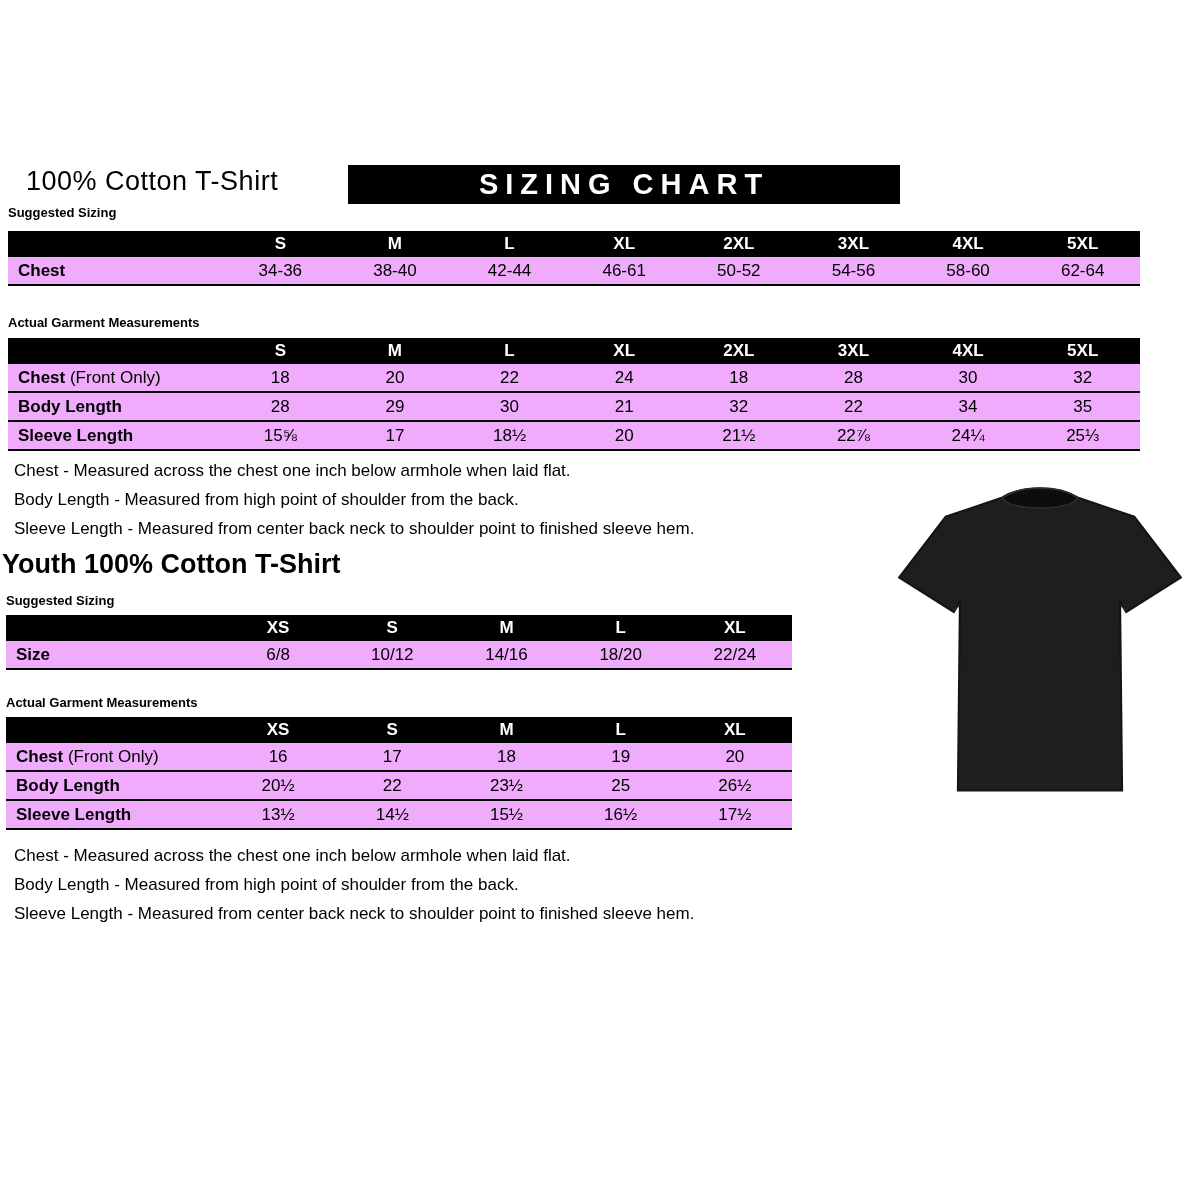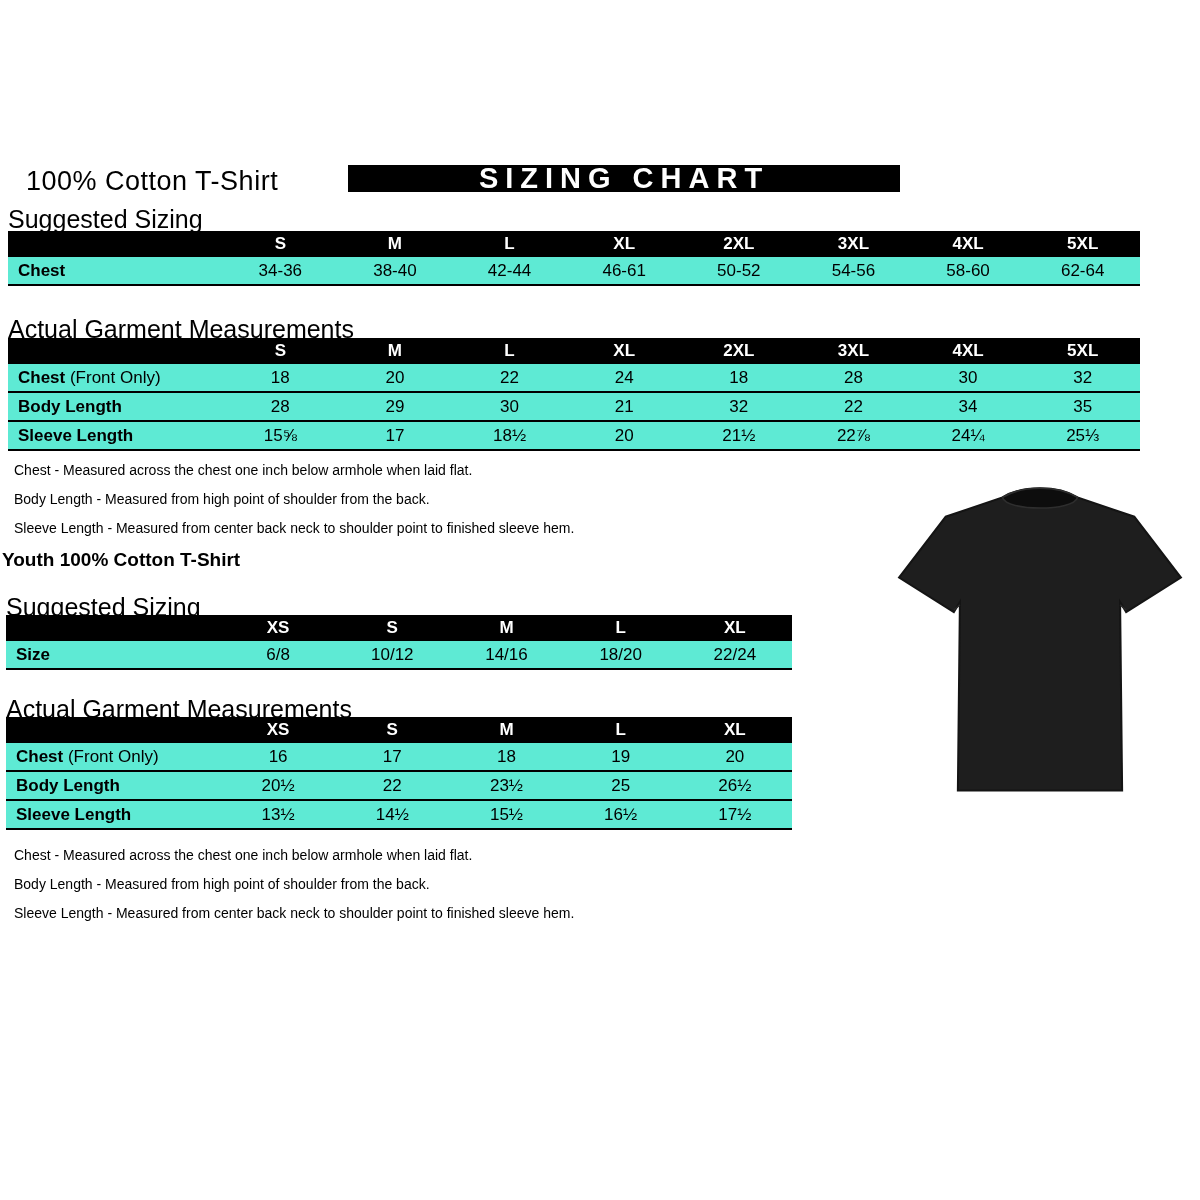--- a/index.html
+++ b/index.html
@@ -3,48 +3,48 @@
 <meta charset="utf-8">
 <style>
   html,body{margin:0;padding:0;}
   body{
     width:1200px;height:1200px;background:#ffffff;color:#000;
     font-family:"Liberation Sans", sans-serif;position:relative;overflow:hidden;
   }
   .abs{position:absolute;}
   .adult-title{left:14px;top:166px;font-size:27px;font-weight:400;letter-spacing:0.5px;margin-left:12px;}
   .banner{
-    left:348px;top:165px;width:552px;height:27px;background:#000;color:#fff;
+    left:348px;top:165px;width:552px;height:39px;background:#000;color:#fff;
     display:flex;align-items:center;justify-content:center;
     font-size:29px;font-weight:bold;letter-spacing:7px;
   }
-  .section-heading{font-size:25px;font-weight:400;}
+  .section-heading{font-size:13px;font-weight:700;}
   .h-adult-suggested{left:8px;top:205px;}
   .h-adult-actual{left:8px;top:315px;}
-  .youth-title{left:2px;top:549px;font-size:19px;font-weight:bold;text-align:right;}
+  .youth-title{left:2px;top:549px;font-size:27px;font-weight:bold;text-align:right;}
   .h-youth-suggested{left:6px;top:593px;}
   .h-youth-actual{left:6px;top:695px;}
 
   .tbl-adult-suggested{left:8px;top:231px;width:1132px;}
   .tbl-adult-actual{left:8px;top:338px;width:1132px;}
   .tbl-youth-suggested{left:6px;top:615px;width:786px;}
   .tbl-youth-actual{left:6px;top:717px;width:786px;}
 
   table.size-table{border-collapse:collapse;width:100%;table-layout:fixed;}
   table.size-table th{
     background:#000;color:#fff;font-weight:bold;font-size:17px;
     padding:3px 0;text-align:center;
   }
   table.size-table td{
     font-size:17px;text-align:center;padding:4px 0 3px 0;
-    border-bottom:2px solid #000;background:#5eead4;
+    border-bottom:2px solid #000;background:#f0abfc;
   }
   table.size-table .label-col{width:205px;text-align:left;padding-left:10px;}
 
-  .notes{font-size:14px;line-height:29px;}
+  .notes{font-size:17px;line-height:29px;}
   .notes-adult{left:14px;top:456px;}
   .notes-youth{left:14px;top:841px;}
   .note-line{white-space:nowrap;}
 
   .tshirt-wrap{left:893px;top:478px;width:294px;height:340px;}
 </style>
 </head>
 <body>
 
 <div class="abs adult-title">100% Cotton T-Shirt</div>

